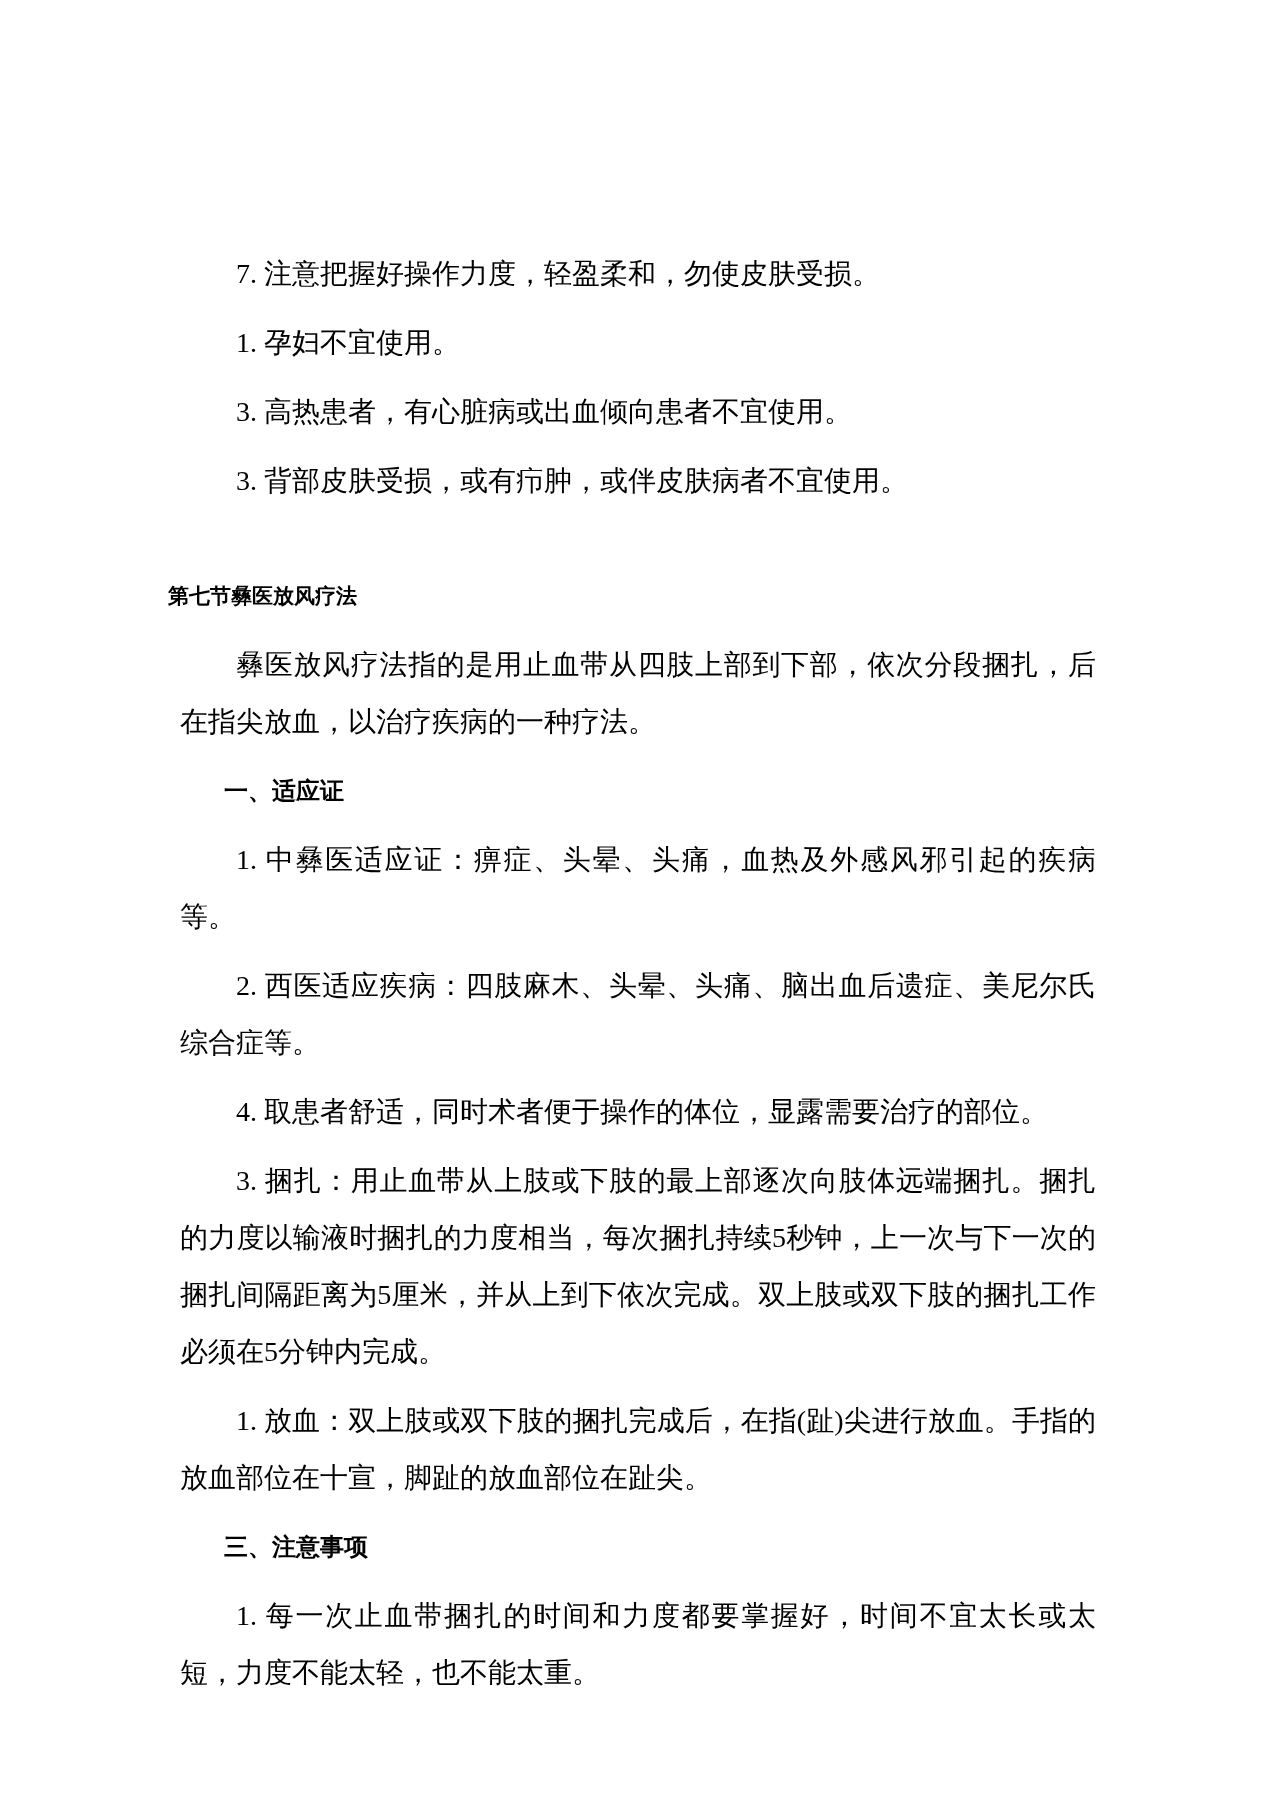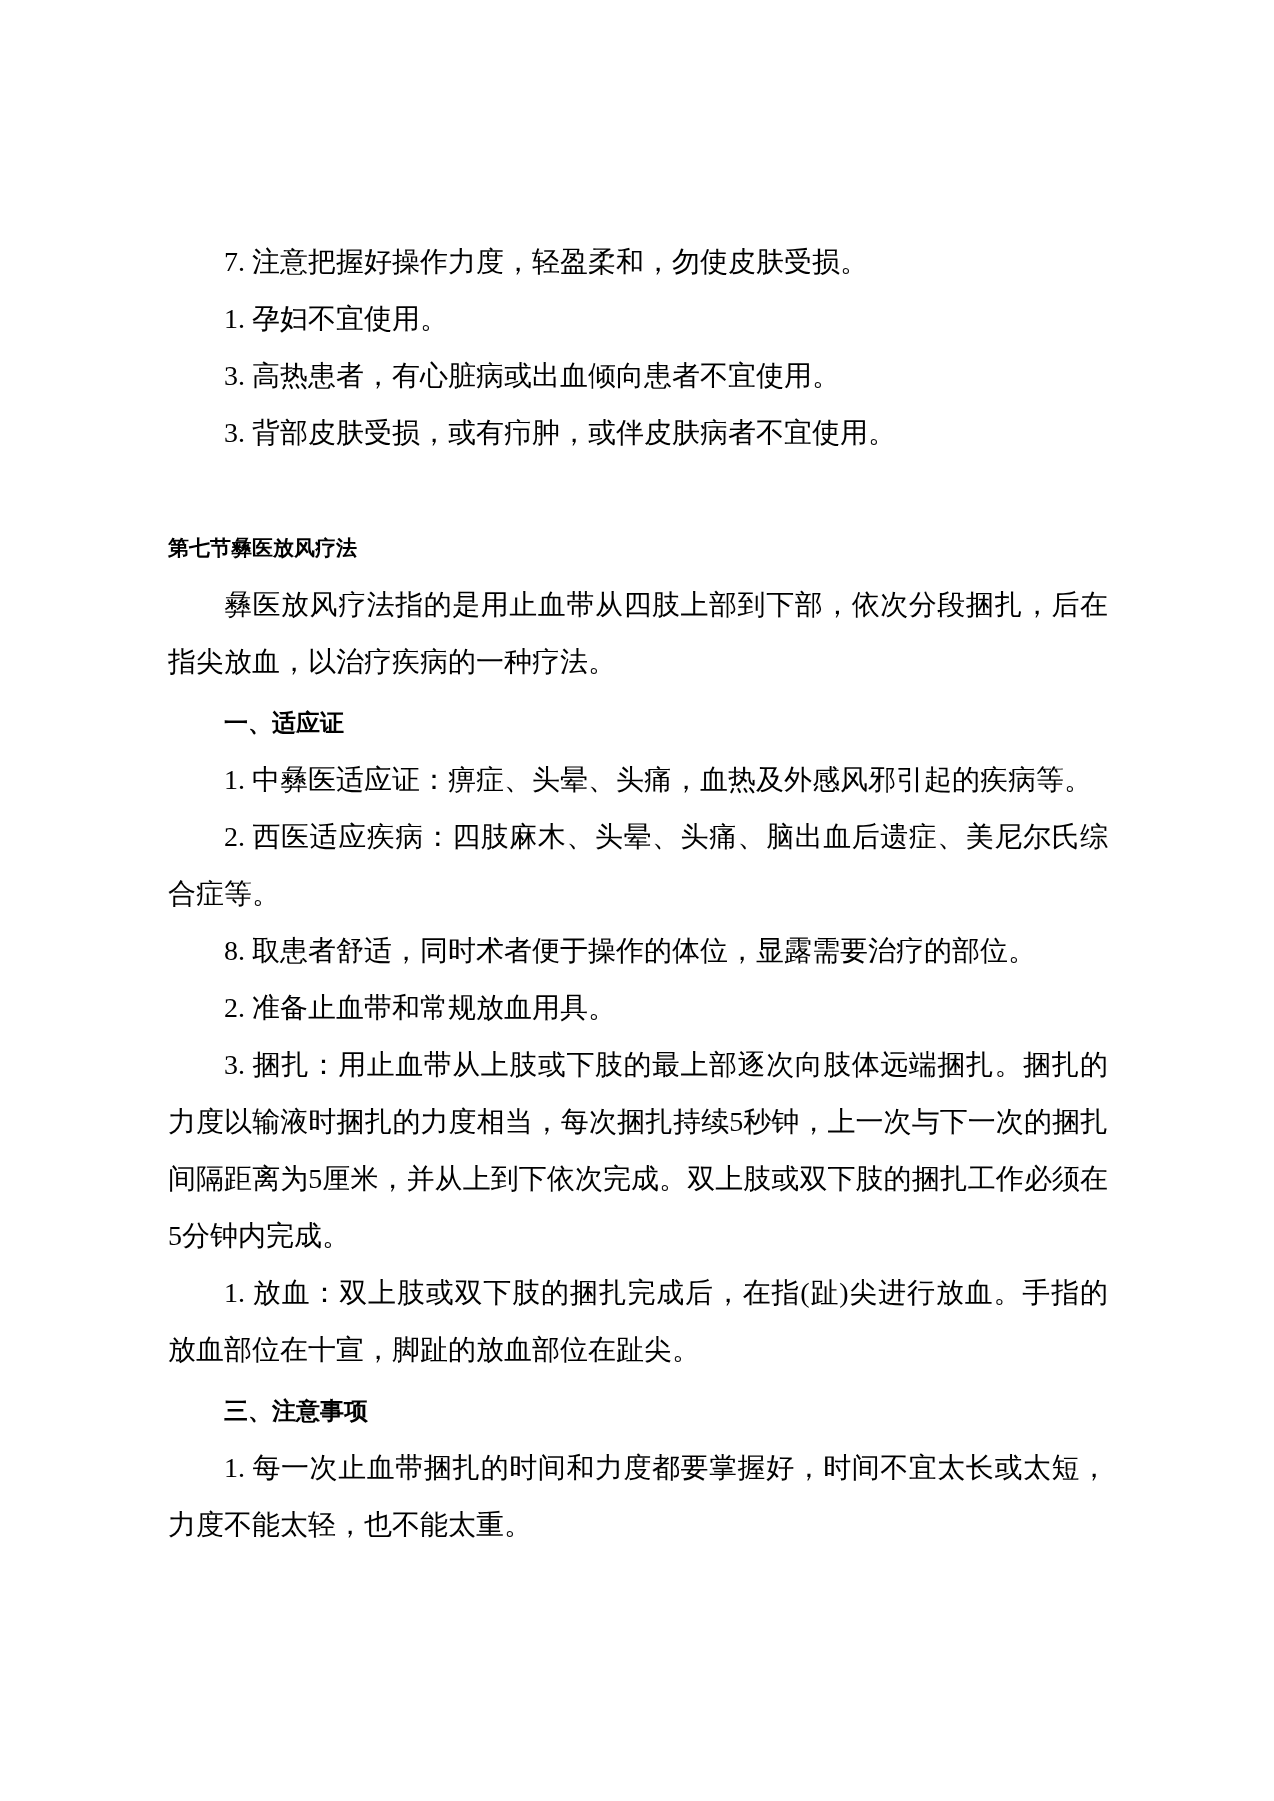--- a/index.html
+++ b/index.html
@@ -18,21 +18,21 @@
   }
   .content {
     position: absolute;
     left: 168px;
     top: 233px;
     width: 940px;
   }
   .paragraph {
     font-size: 28px;
     line-height: 57px;
-    margin: 0;
+    margin: 12px;
     text-align: justify;
     text-justify: inter-character;
     text-indent: 56px;
     font-weight: normal;
     word-break: break-all;
   }
   .heading {
     font-family: "Liberation Sans", "DejaVu Sans", sans-serif;
     font-weight: bold;
     font-size: 24px;
@@ -67,20 +67,19 @@
   <div class="content">
       <p class="paragraph">7. 注意把握好操作力度，轻盈柔和，勿使皮肤受损。</p>
       <p class="paragraph">1. 孕妇不宜使用。</p>
       <p class="paragraph">3. 高热患者，有心脏病或出血倾向患者不宜使用。</p>
       <p class="paragraph">3. 背部皮肤受损，或有疖肿，或伴皮肤病者不宜使用。</p>
       <h2 class="section-title">第七节彝医放风疗法</h2>
       <p class="paragraph">彝医放风疗法指的是用止血带从四肢上部到下部，依次分段捆扎，后在指尖放血，以治疗疾病的一种疗法。</p>
       <h3 class="heading">一、适应证</h3>
       <p class="paragraph">1. 中彝医适应证：痹症、头晕、头痛，血热及外感风邪引起的疾病等。</p>
       <p class="paragraph">2. 西医适应疾病：四肢麻木、头晕、头痛、脑出血后遗症、美尼尔氏综合症等。</p>
-      <p class="paragraph">8. 取患者舒适，同时术者便于操作的体位，显露需要治疗的部位。</p>
-      <p class="paragraph">2. 准备止血带和常规放血用具。</p>
+      <p class="paragraph">4. 取患者舒适，同时术者便于操作的体位，显露需要治疗的部位。</p>
       <p class="paragraph">3. 捆扎：用止血带从上肢或下肢的最上部逐次向肢体远端捆扎。捆扎的力度以输液时捆扎的力度相当，每次捆扎持续5秒钟，上一次与下一次的捆扎间隔距离为5厘米，并从上到下依次完成。双上肢或双下肢的捆扎工作必须在5分钟内完成。</p>
       <p class="paragraph">1. 放血：双上肢或双下肢的捆扎完成后，在指(趾)尖进行放血。手指的放血部位在十宣，脚趾的放血部位在趾尖。</p>
       <h3 class="heading">三、注意事项</h3>
       <p class="paragraph">1. 每一次止血带捆扎的时间和力度都要掌握好，时间不宜太长或太短，力度不能太轻，也不能太重。</p>
     </div>
 </div>
 
 </body></html>

